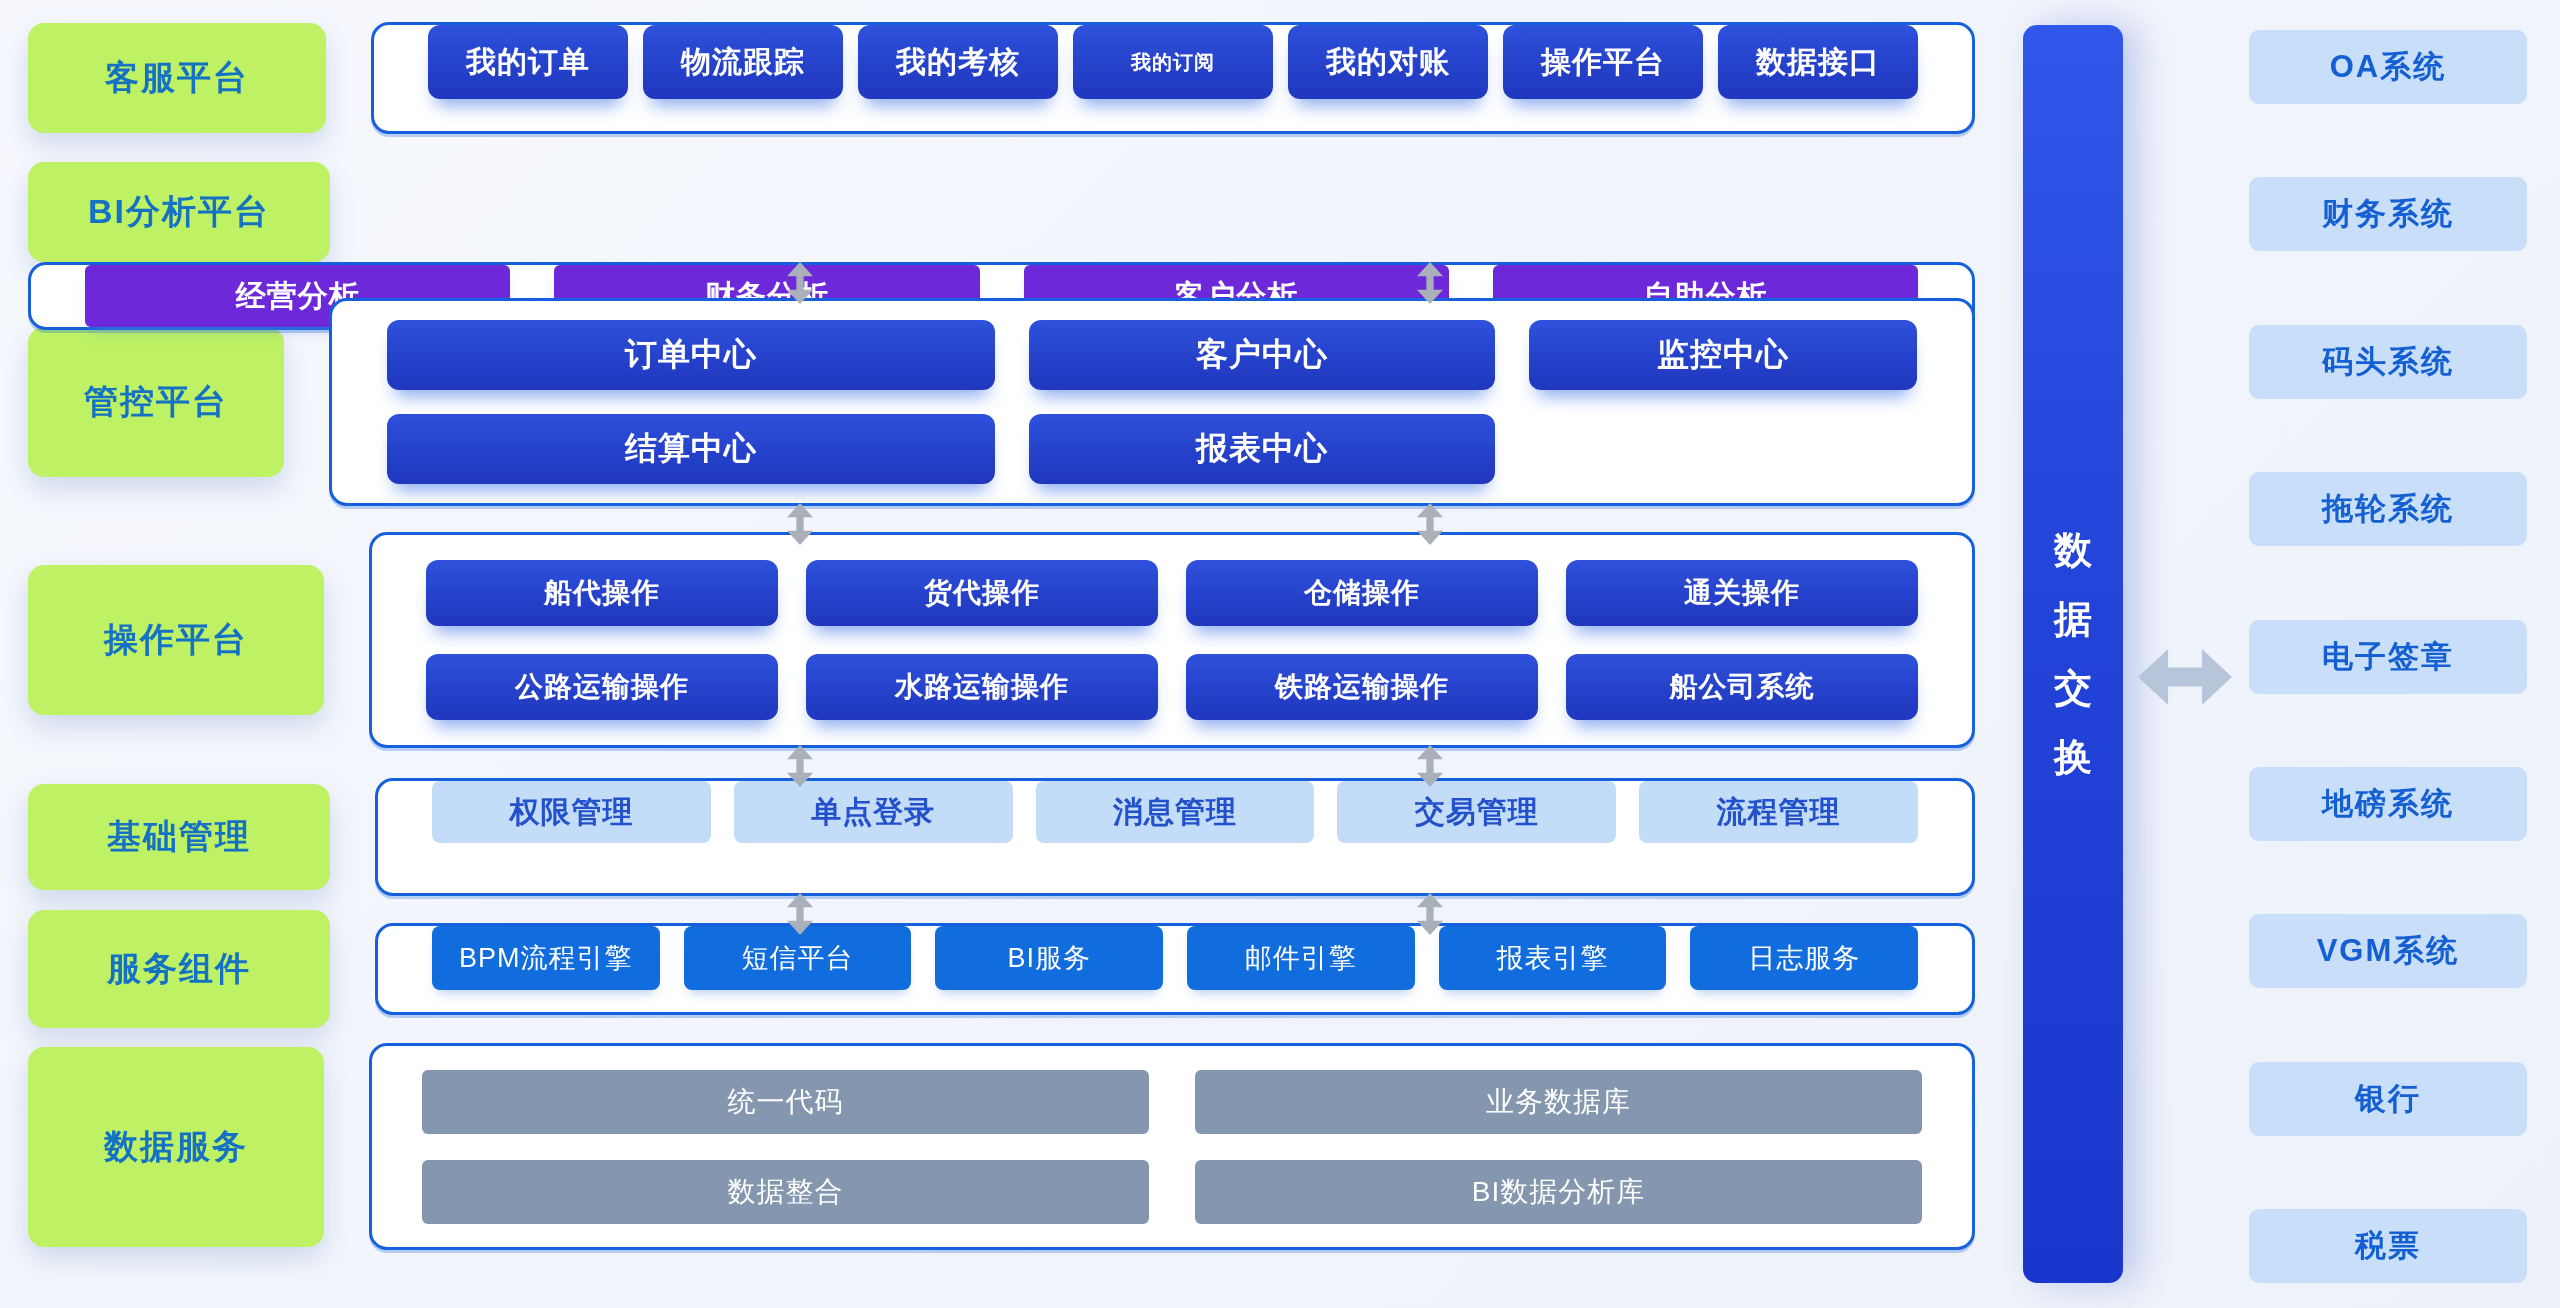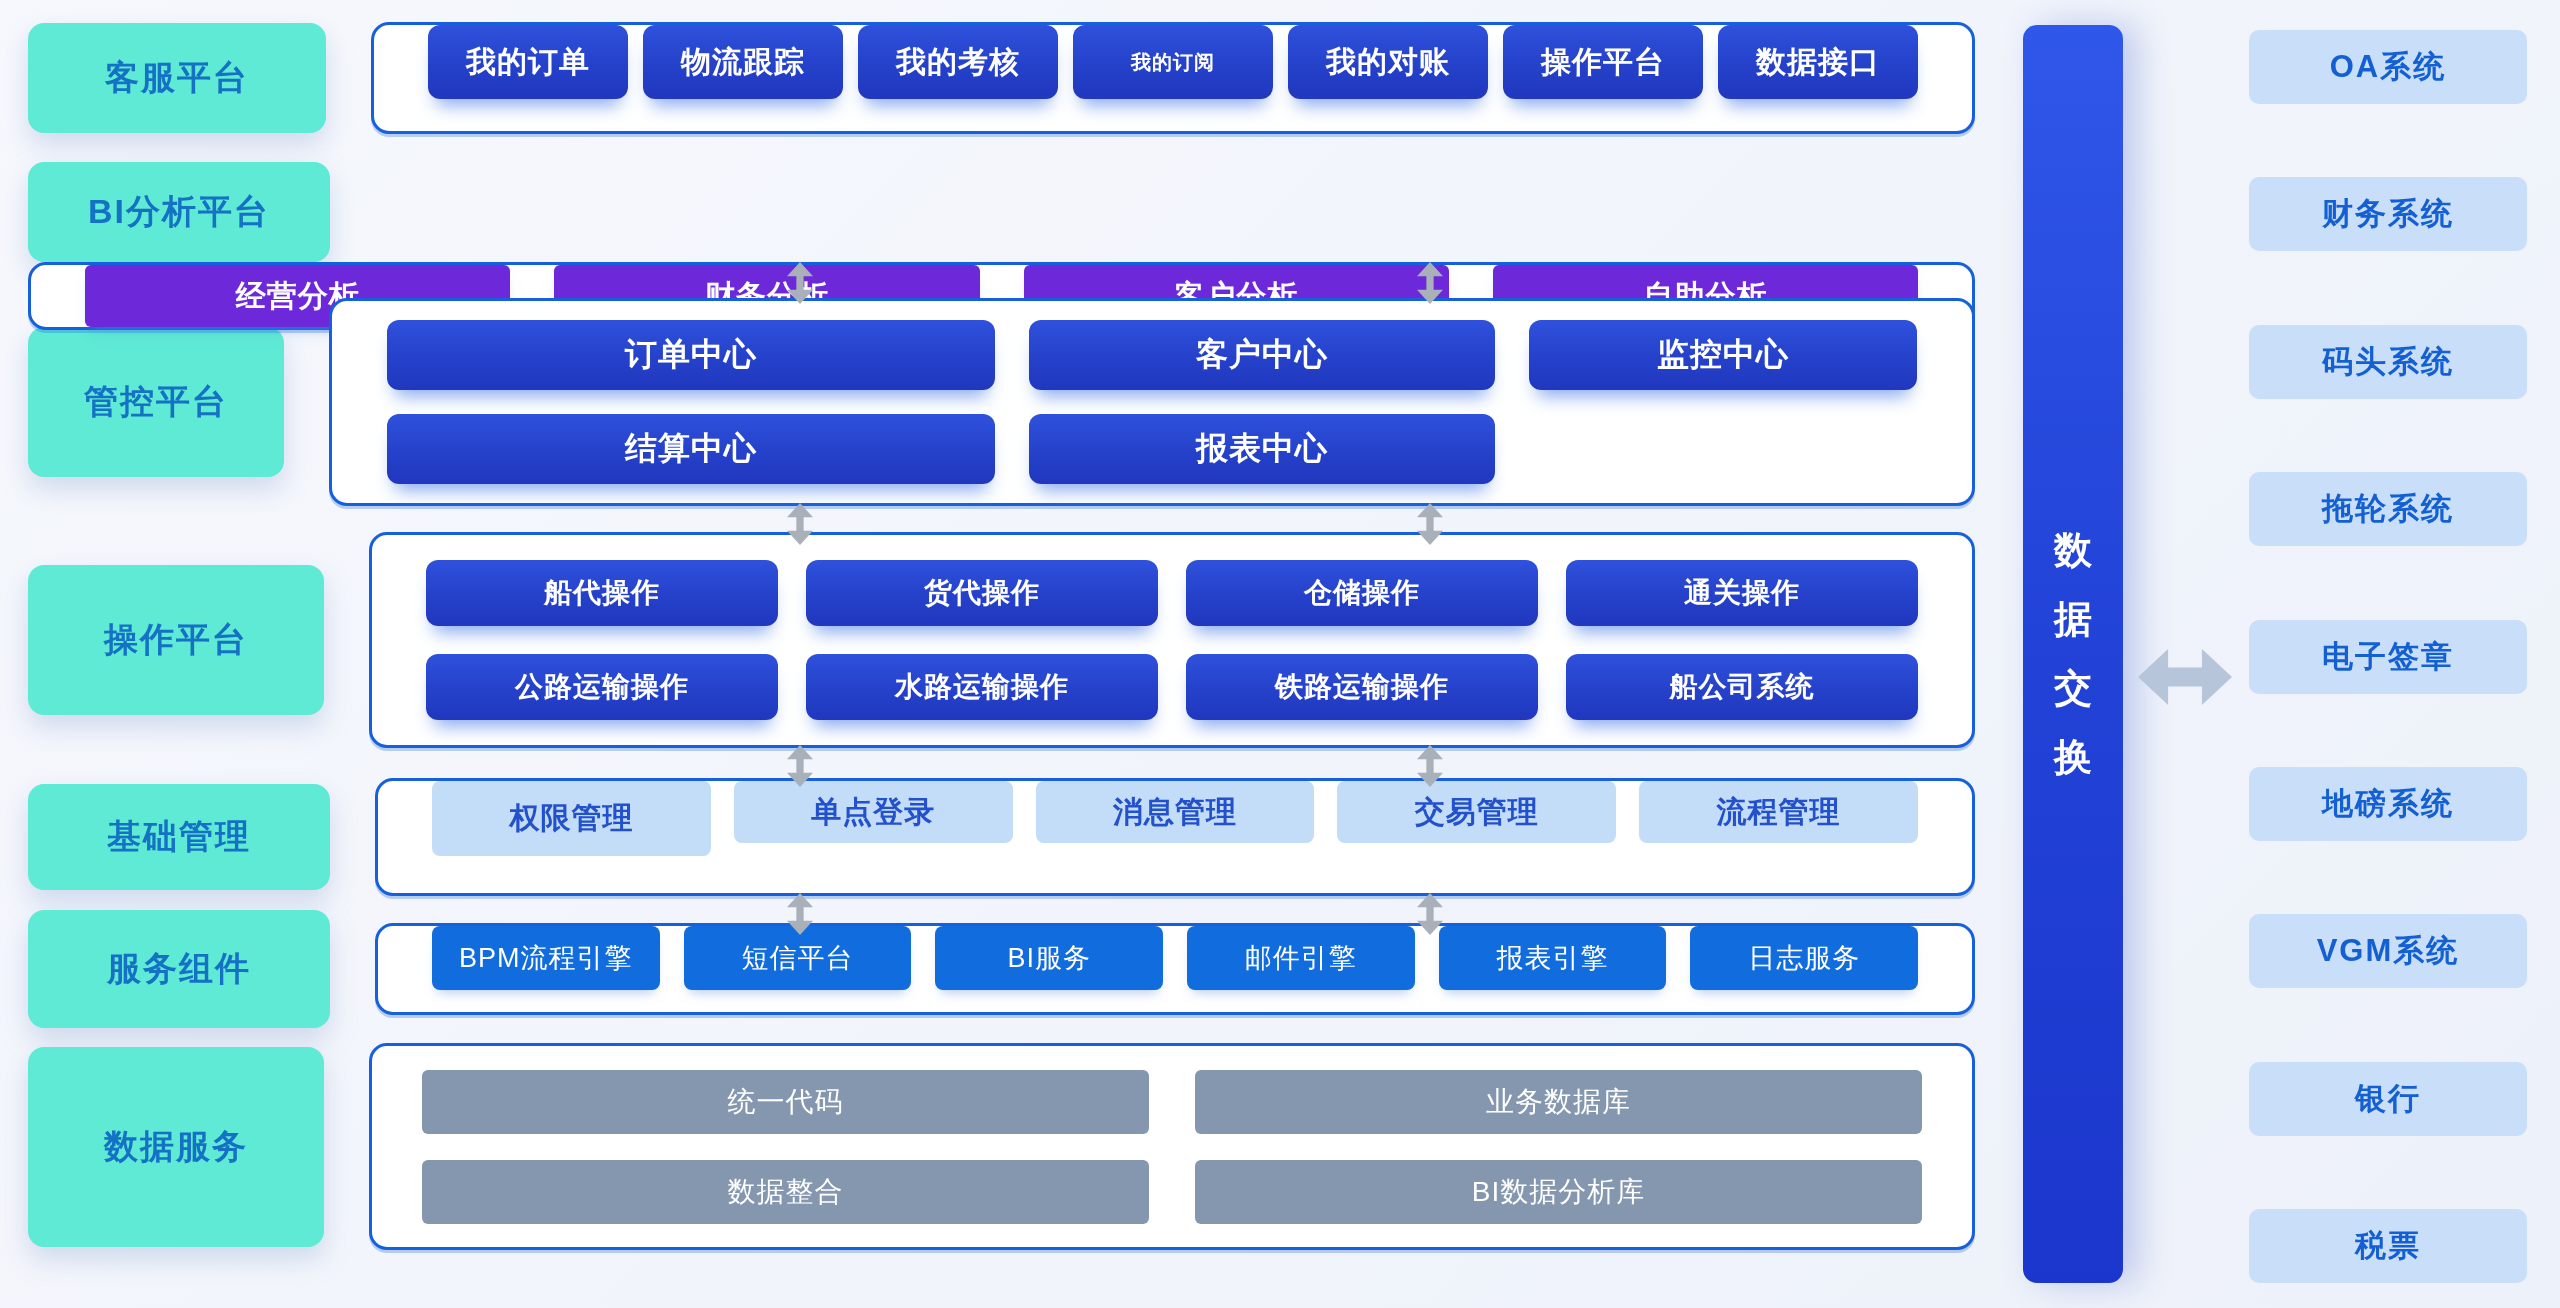--- a/index.html
+++ b/index.html
@@ -10,21 +10,21 @@
     overflow:hidden;
   }
   .stage{position:relative;width:2560px;height:1308px;}
 
   
   .rows{position:absolute;left:28px;top:22px;width:1947px;display:flex;flex-direction:column;}
   .band{display:flex;align-items:center;}
   .side-slot{width:302px;margin-right:45px;display:flex;align-items:center;justify-content:center;align-self:stretch;}
   .side-card{
     width:100%;display:flex;align-items:center;justify-content:center;
-    background:#5eead4;border-radius:16px;
+    background:#bef264;border-radius:16px;
     box-shadow:0 12px 26px rgba(148,170,214,.38);
     color:#1571C3;font-size:34px;font-weight:700;letter-spacing:2px;
   }
   .section{
     flex:1;align-self:stretch;background:#ffffff;
     border:3px solid #1660DD;border-radius:18px;
     box-sizing:border-box;position:relative;
     box-shadow:0 3px 0 rgba(22,96,221,.28);
   }
   .sec-flex{display:flex;align-items:flex-start;height:100%;box-sizing:border-box;}
@@ -206,21 +206,21 @@
         </div>
       </div>
       <div class="band" style="height: 118px; margin-bottom: 27px;">
         <div class="side-slot">
           <div class="side-card" style="height: 106px;">
             <span>基础管理</span>
           </div>
         </div>
         <div class="section">
           <div class="sec-flex" style="padding: 0px 54px; gap: 23px;">
-            <div class="btn light" style="flex: 1 1 0%; height: 75px; font-size: 30px;">
+            <div class="btn light" style="flex: 1 1 0%; height: 62px; font-size: 30px;">
               <span>权限管理</span>
             </div>
             <div class="btn light" style="flex: 1 1 0%; height: 62px; font-size: 30px;">
               <span>单点登录</span>
             </div>
             <div class="btn light" style="flex: 1 1 0%; height: 62px; font-size: 30px;">
               <span>消息管理</span>
             </div>
             <div class="btn light" style="flex: 1 1 0%; height: 62px; font-size: 30px;">
               <span>交易管理</span>

